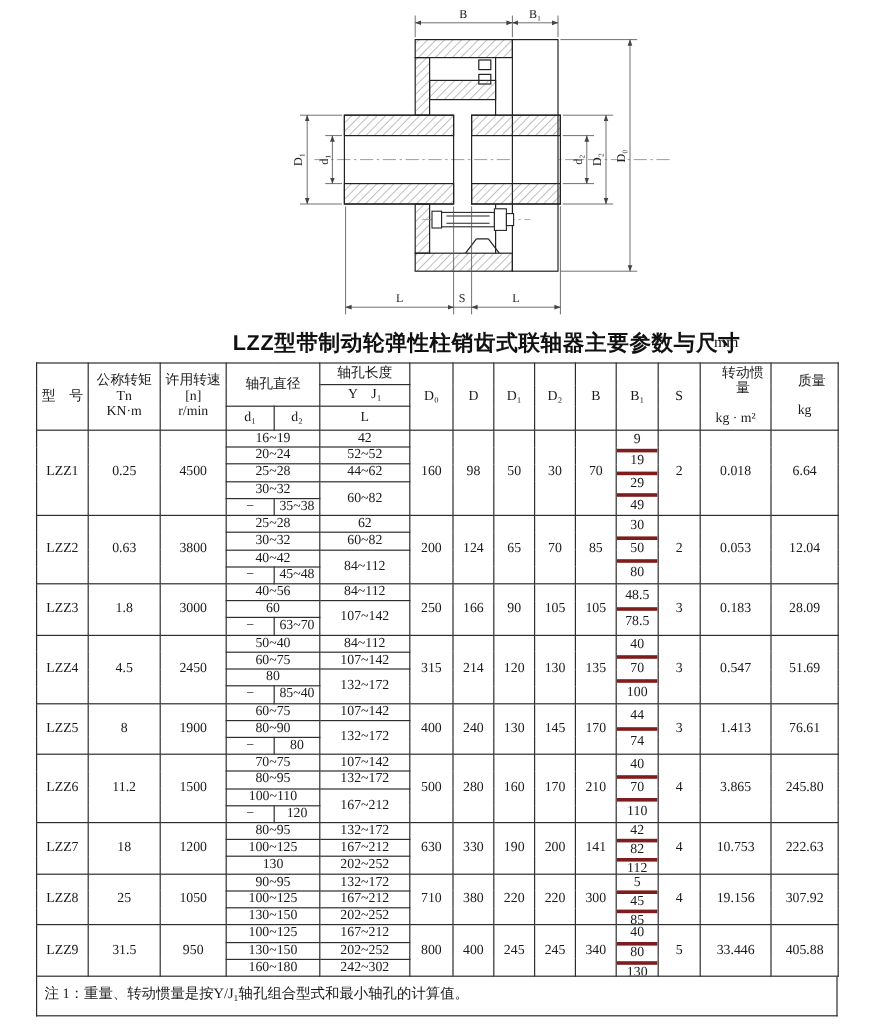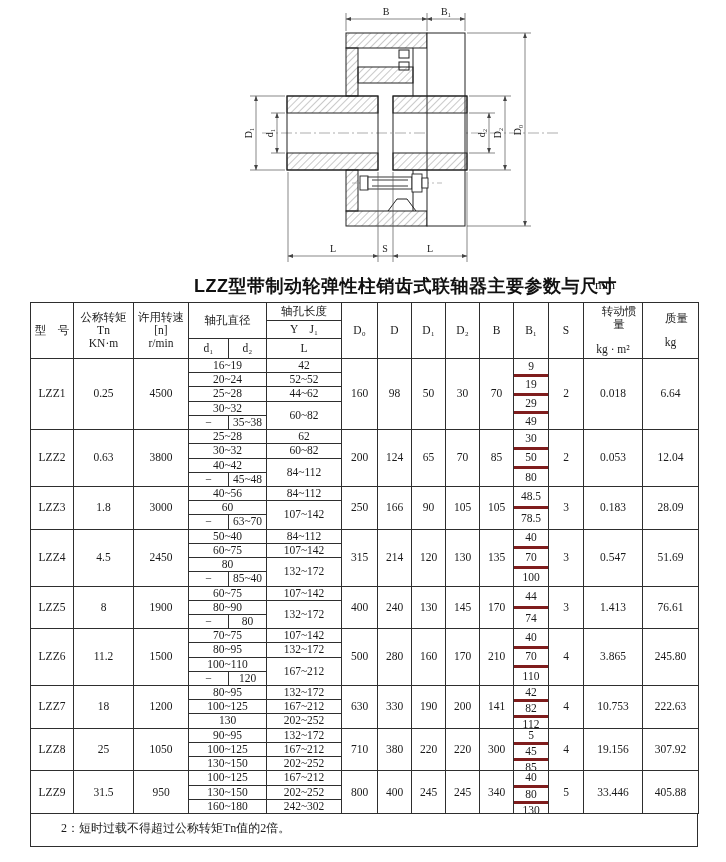--- a/index.html
+++ b/index.html
@@ -483,18 +483,19 @@
           <td>202~252</td>
         </tr>
         <tr>
           <td colspan="2">160~180</td>
           <td>242~302</td>
         </tr>
       </tbody>
   </table>
 
   <div class="notes">
-    <div class="line2">
-      <span>2：短时过载不得超过公称转矩Tn值的2倍。</span>
+    <div>
+      <span>注</span>
+      <span>1：重量、转动惯量是按Y/J₁轴孔组合型式和最小轴孔的计算值。</span>
     </div>
   </div>
 
 </div>
 
 </body></html>

